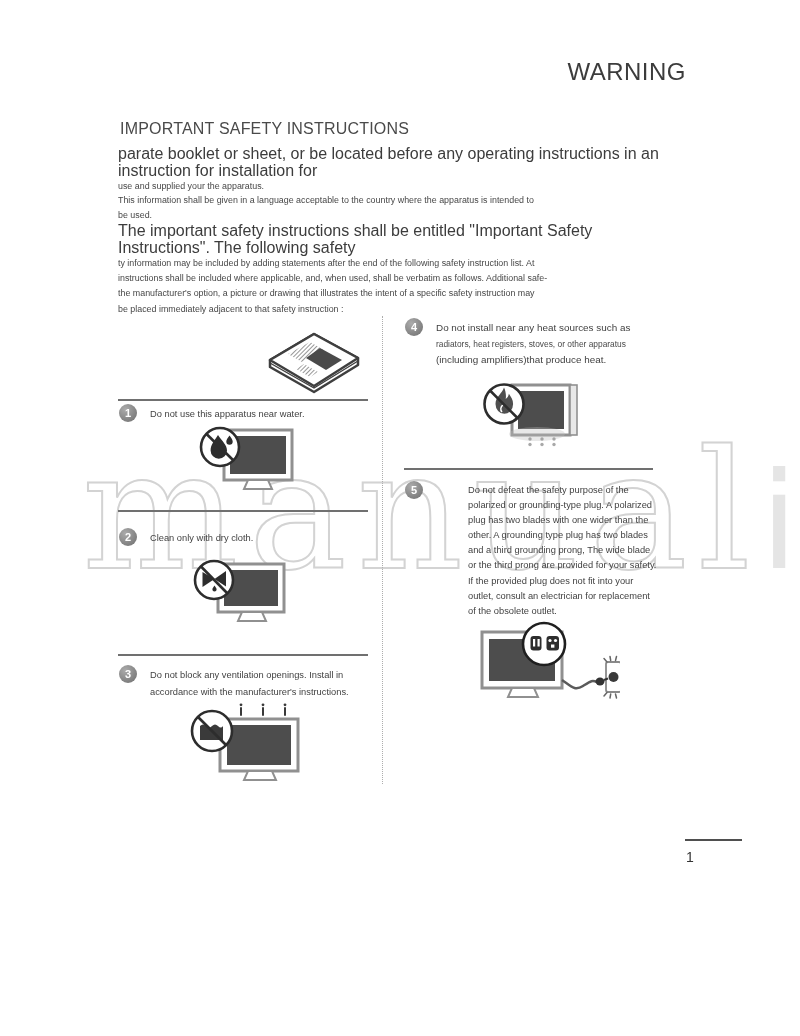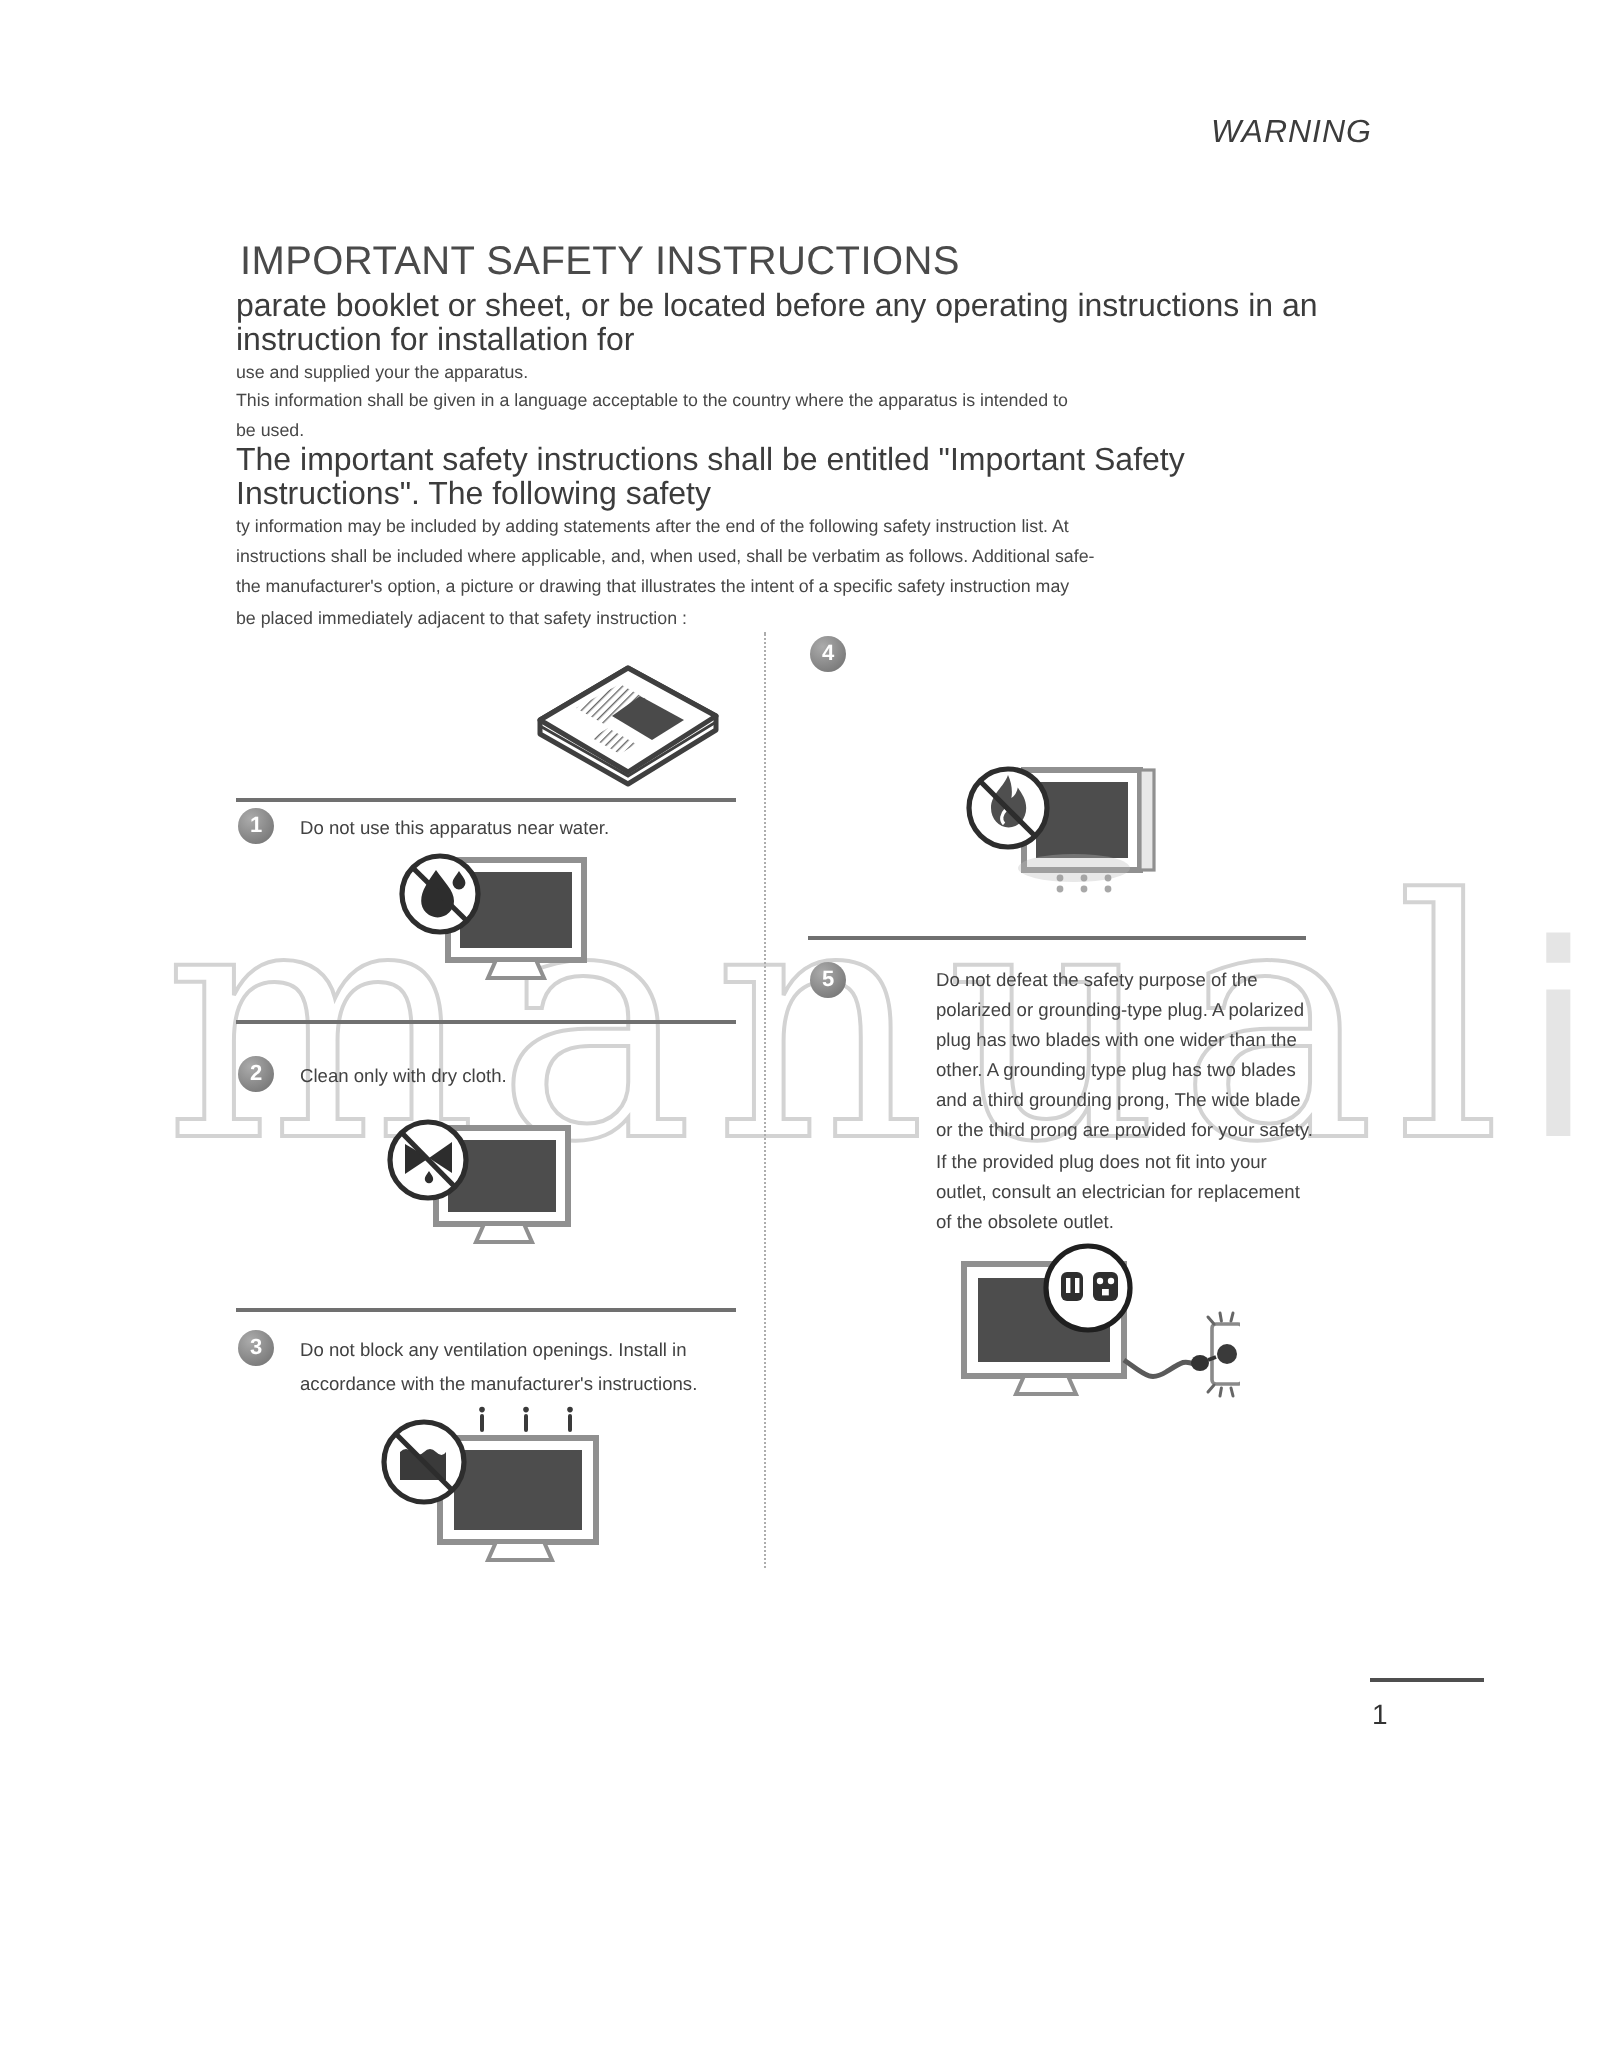--- a/index.html
+++ b/index.html
@@ -6,23 +6,23 @@
   #page{position:relative;width:800px;height:1036px;background:#ffffff;overflow:hidden;
         font-family:"Liberation Sans",sans-serif;color:#3d3d3d;}
   .abs{position:absolute;}
   
   #watermark{position:absolute;left:82px;top:421px;z-index:0;white-space:nowrap;
              font-family:"DejaVu Serif",serif;font-size:165px;letter-spacing:10px;line-height:1.1;}
   .wm-outline{color:#ffffff;-webkit-text-stroke:2px #d3d3d3;}
   .wm-solid{font-family:"DejaVu Sans",sans-serif;font-size:134px;color:#e5e5e5;letter-spacing:0;}
   
   #content{position:absolute;inset:0;z-index:1;}
-  #warning-title{left:480px;top:58px;width:206px;text-align:right;font-size:16px;
-                 color:#3c3c3c;letter-spacing:0.5px;font-style:italic;}
-  #section-title{left:120px;top:120px;font-size:20px;color:#4a4a4a;letter-spacing:0.2px;}
+  #warning-title{left:480px;top:58px;width:206px;text-align:right;font-size:24px;
+                 color:#3c3c3c;letter-spacing:0.5px;}
+  #section-title{left:120px;top:120px;font-size:16px;color:#4a4a4a;letter-spacing:0.2px;}
   .s9{font-size:8.9px;line-height:15.2px;color:#474747;display:block;}
   .s11{font-size:16px;line-height:17px;color:#3c3c3c;display:block;}
   #intro-p1{left:118px;top:145px;width:560px;}
   #intro-p2{left:118px;top:193px;width:560px;}
   #intro-p3{left:118px;top:222px;width:560px;}
   #gen-list{left:119px;top:314px;font-size:10.3px;line-height:17.7px;color:#3a3a3a;}
   #book-icon{left:262px;top:324px;}
   .rule{position:absolute;height:2px;background:#707070;}
   #rule-1{left:118px;top:399px;width:250px;}
   #rule-2{left:118px;top:510px;width:250px;}
@@ -160,20 +160,25 @@
       <rect x="32" y="16" width="78" height="52" fill="#fff" stroke="#909090" stroke-width="3"></rect>
       <rect x="39" y="22" width="64" height="40" fill="#4d4d4d"></rect>
       <path d="M60 68 L84 68 L88 77 L56 77 Z" fill="#fff" stroke="#909090" stroke-width="2"></path>
       <circle cx="24" cy="28" r="20" fill="#fff" stroke="#2d2d2d" stroke-width="2.6"></circle>
       <path d="M12 23 q3 -3 6 0 t6 0 t6 0 t5 0 L35 37 L12 37 Z" fill="#3a3a3a"></path>
       <line x1="10" y1="14" x2="38" y2="42" stroke="#2d2d2d" stroke-width="2.6"></line>
     </svg>
 
     <div id="item4" class="item">
       <div class="badge">4</div>
+      <div class="itext">
+        <span class="l-big">Do not install near any heat sources such as</span>
+        <span class="l-small">radiators, heat registers, stoves, or other apparatus</span>
+        <span class="l-big">(including amplifiers)that produce heat.</span>
+      </div>
     </div>
 
     <svg id="tv4" class="abs" width="100" height="66" viewBox="0 0 100 66">
       <rect x="30" y="3" width="58" height="50" fill="#fff" stroke="#909090" stroke-width="3"></rect>
       <rect x="88" y="3" width="7" height="50" fill="#e8e8e8" stroke="#909090" stroke-width="1.6"></rect>
       <rect x="36" y="9" width="46" height="38" fill="#4d4d4d"></rect>
       <ellipse cx="55" cy="52" rx="28" ry="7" fill="#bdbdbd" opacity="0.35"></ellipse>
       <g fill="#9a9a9a" opacity="0.85">
         <circle cx="48" cy="57" r="1.7"></circle>
           <circle cx="48" cy="62.5" r="1.7"></circle>

